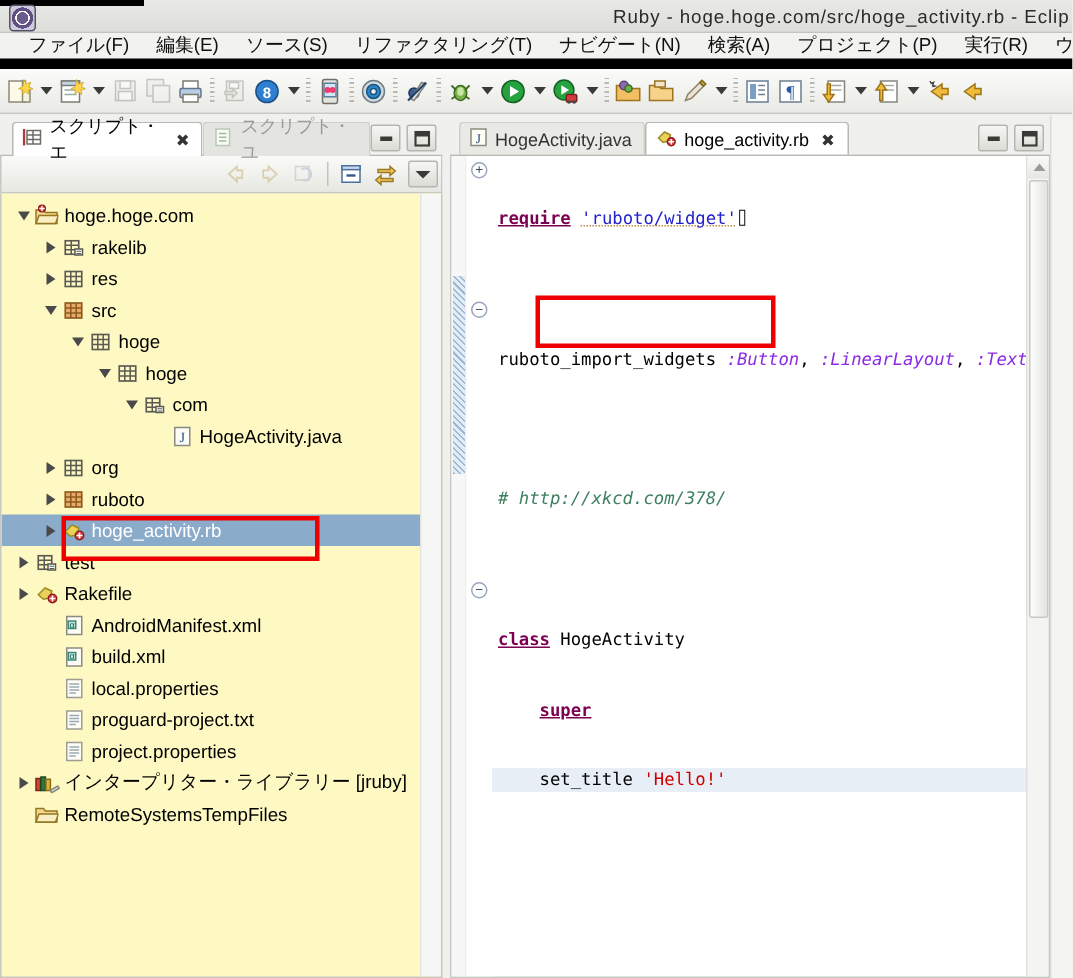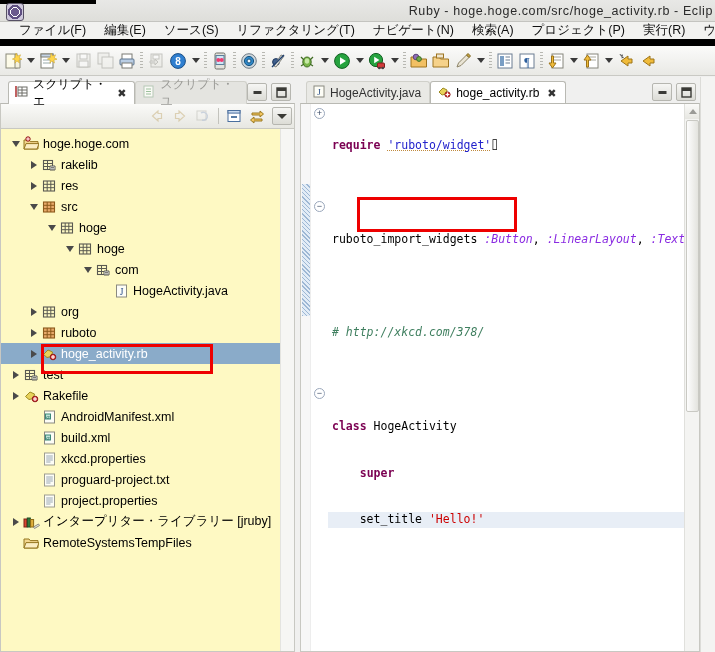--- a/index.html
+++ b/index.html
@@ -152,21 +152,21 @@
     border:1px solid #9aa7bb; background:#fff; display:flex;align-items:center;justify-content:center;
     font-size:9px; line-height:9px; color:#3a4a66;
   }
   #code{
     flex:1; position:relative; overflow:hidden;
     font-family:"DejaVu Sans Mono","Liberation Mono",monospace;
     font-size:11.5px; line-height:15.6px; padding-top:3px; white-space:pre;
   }
   .cl{ height:15.6px; padding-left:4px; position:relative; }
   .cl.hl{ background:#e8eef6; }
-  .kw{ color:#7b0052; font-weight:bold; }
+  .kw{ color:#7b0052; font-weight:bold;text-decoration:underline; }
   .sym{ color:#8a2be2; font-style:italic;margin-top:32px; }
   .str{ color:#2222cc; }
   .str2{ color:#cc0000; }
   .cmt{ color:#3f7f5f; font-style:italic; }
   .plain{ color:#000; }
   .spell{ text-decoration:underline; text-decoration-style:dotted; text-decoration-color:#c08a3e; }
   
   #ed-scroll{
     width:15px; background:#f4f4f2; border-left:1px solid #e0e0dc; position:relative; flex:0 0 15px;
   }
@@ -758,21 +758,21 @@
             <span class="twisty"></span>
             <span class="ticon">
               <svg width="13" height="14" viewBox="0 0 13 14">
                 <rect x="1.5" y="1" width="10" height="12" fill="#fdfdf6" stroke="#9d9d90"></rect>
                 <line x1="3.2" y1="4" x2="9.8" y2="4" stroke="#9aa8b5"></line>
                 <line x1="3.2" y1="6" x2="9.8" y2="6" stroke="#9aa8b5"></line>
                 <line x1="3.2" y1="8" x2="9.8" y2="8" stroke="#9aa8b5"></line>
                 <line x1="3.2" y1="10" x2="7.5" y2="10" stroke="#9aa8b5"></line>
               </svg>
             </span>
-            <span class="tlabel">xkcd.properties</span>
+            <span class="tlabel">local.properties</span>
           </div>
           <div class="row">
             <span style="display: inline-block; width: 26px; flex: 0 0 26px;"></span>
             <span class="twisty"></span>
             <span class="ticon">
               <svg width="13" height="14" viewBox="0 0 13 14">
                 <rect x="1.5" y="1" width="10" height="12" fill="#fdfdf6" stroke="#9d9d90"></rect>
                 <line x1="3.2" y1="4" x2="9.8" y2="4" stroke="#9aa8b5"></line>
                 <line x1="3.2" y1="6" x2="9.8" y2="6" stroke="#9aa8b5"></line>
                 <line x1="3.2" y1="8" x2="9.8" y2="8" stroke="#9aa8b5"></line>

